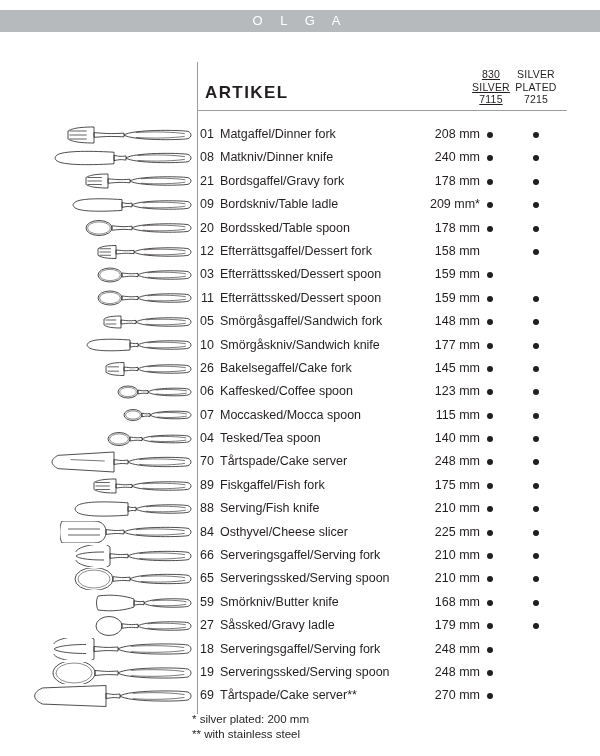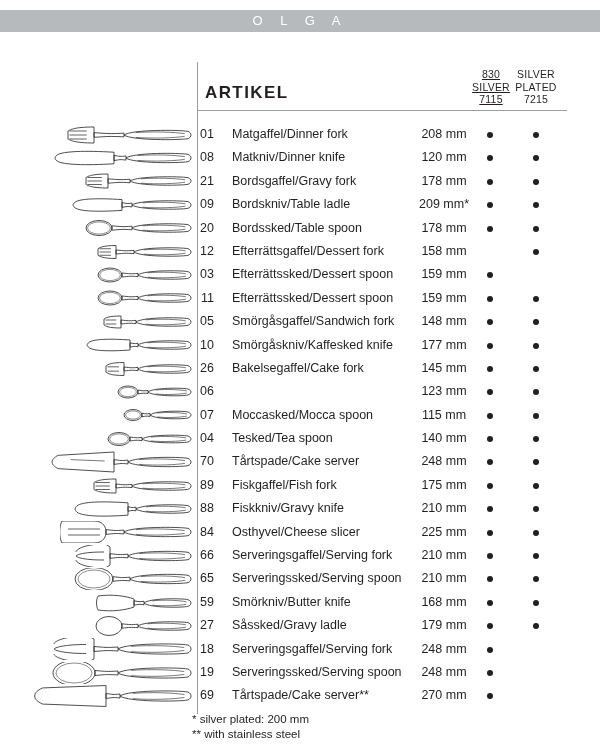--- a/index.html
+++ b/index.html
@@ -110,31 +110,31 @@
     position: absolute;
     left: 192px;
     width: 22px;
     text-align: right;
     font-size: 12.5px;
     line-height: 23.4px;
     color: #231f20;
   }
   .row .name {
     position: absolute;
-    left: 232px;
+    left: 220px;
     font-size: 12.5px;
     line-height: 23.4px;
     color: #231f20;
     white-space: nowrap;
   }
   .row .len {
     position: absolute;
     left: 408px;
     width: 72px;
-    text-align: center;
+    text-align: right;
     font-size: 12.5px;
     line-height: 23.4px;
     color: #231f20;
     white-space: nowrap;
   }
   .row .dot-830 {
     position: absolute;
     left: 487px;
     top: 9px;
     width: 6px;
@@ -234,21 +234,21 @@
      L 72 13.08 C 66 12.3 66 12.56 60 13.6 Z" fill="none" stroke="#231f20" stroke-width="0.8"></path>
           <path d="M 72 11 C 79.68 5.5 124.48 5.761904761904762 134 7.333333333333334
     C 138 9.166666666666666 138 12.833333333333334 134 14.666666666666666
     C 124.48 16.238095238095237 79.68 16.5 72 11 Z" fill="none" stroke="#231f20" stroke-width="0.8"></path>
    <path d="M 83.52 8.58 C 100.8 7.26 121.92 8.14 130.88 9.68" fill="none" stroke="#231f20" stroke-width="0.6"></path>
    <path d="M 83.52 13.42 C 100.8 14.74 121.92 13.86 130.88 12.32" fill="none" stroke="#231f20" stroke-width="0.6"></path>
         </svg>
       </div>
       <div class="code">08</div>
       <div class="name">Matkniv/Dinner knife</div>
-      <div class="len">120 mm</div>
+      <div class="len">240 mm</div>
       <div class="dot-830 "></div>
       <div class="dot-plated "></div>
     </div>
     <div class="row">
       <div class="draw">
         <svg width="108" height="22" viewBox="0 0 108 22" xmlns="http://www.w3.org/2000/svg">
           <path d="M 24 4 C 7.5 4 4.2 6.333333333333333 2 7.5
     L 2 14.5 C 4.2 15.666666666666668 7.5 18 24 18 Z" fill="none" stroke="#231f20" stroke-width="0.8"></path>
           <path d="M 3.5 7.5 L 17.84 7.5" stroke="#231f20" stroke-width="0.7" fill="none"></path>
           <path d="M 3.5 11 L 17.84 11" stroke="#231f20" stroke-width="0.7" fill="none"></path>
@@ -401,21 +401,21 @@
           <path d="M 44 8.8 C 48 9.68 48 9.9 52 9.24
      L 52 12.76 C 48 12.1 48 12.32 44 13.2 Z" fill="none" stroke="#231f20" stroke-width="0.8"></path>
           <path d="M 52 11 C 58.24 6 94.64 6.238095238095238 102 7.666666666666666
     C 106 9.333333333333334 106 12.666666666666666 102 14.333333333333334
     C 94.64 15.761904761904763 58.24 16 52 11 Z" fill="none" stroke="#231f20" stroke-width="0.8"></path>
    <path d="M 61.36 8.8 C 75.4 7.6 92.56 8.4 99.84 9.8" fill="none" stroke="#231f20" stroke-width="0.6"></path>
    <path d="M 61.36 13.2 C 75.4 14.4 92.56 13.6 99.84 12.2" fill="none" stroke="#231f20" stroke-width="0.6"></path>
         </svg>
       </div>
       <div class="code">10</div>
-      <div class="name">Smörgåskniv/Kaffesked knife</div>
+      <div class="name">Smörgåskniv/Sandwich knife</div>
       <div class="len">177 mm</div>
       <div class="dot-830 "></div>
       <div class="dot-plated "></div>
     </div>
     <div class="row">
       <div class="draw">
         <svg width="88" height="22" viewBox="0 0 88 22" xmlns="http://www.w3.org/2000/svg">
           <path d="M 20 4.5 C 6.5 4.5 3.8 6.666666666666667 2 7.75
     L 2 14.25 C 3.8 15.333333333333332 6.5 17.5 20 17.5 Z" fill="none" stroke="#231f20" stroke-width="0.8"></path>
           <path d="M 3.5 8.833333333333332 L 14.959999999999999 8.833333333333332" stroke="#231f20" stroke-width="0.7" fill="none"></path>
@@ -443,20 +443,21 @@
           <path d="M 22 9.1 C 27 9.86 27 10.05 32 9.48
      L 32 12.52 C 27 11.95 27 12.14 22 12.9 Z" fill="none" stroke="#231f20" stroke-width="0.8"></path>
           <path d="M 32 11 C 37.04 6.5 66.44 6.714285714285714 72 8
     C 76 9.5 76 12.5 72 14
     C 66.44 15.285714285714285 37.04 15.5 32 11 Z" fill="none" stroke="#231f20" stroke-width="0.8"></path>
    <path d="M 39.56 9.02 C 50.900000000000006 7.9399999999999995 64.76 8.66 70.64 9.92" fill="none" stroke="#231f20" stroke-width="0.6"></path>
    <path d="M 39.56 12.98 C 50.900000000000006 14.06 64.76 13.34 70.64 12.08" fill="none" stroke="#231f20" stroke-width="0.6"></path>
         </svg>
       </div>
       <div class="code">06</div>
+      <div class="name">Kaffesked/Coffee spoon</div>
       <div class="len">123 mm</div>
       <div class="dot-830 "></div>
       <div class="dot-plated "></div>
     </div>
     <div class="row">
       <div class="draw">
         <svg width="70" height="22" viewBox="0 0 70 22" xmlns="http://www.w3.org/2000/svg">
           <ellipse cx="11" cy="11" rx="9" ry="5.5" fill="none" stroke="#231f20" stroke-width="0.8"></ellipse>
           <ellipse cx="11" cy="11" rx="7.4" ry="4.1" fill="none" stroke="#231f20" stroke-width="0.5"></ellipse>
           <path d="M 20 9.2 C 24 9.92 24 10.1 28 9.56
@@ -547,21 +548,21 @@
           <path d="M 54 8.7 C 58 9.620000000000001 58 9.85 62 9.16
      L 62 12.84 C 58 12.15 58 12.379999999999999 54 13.3 Z" fill="none" stroke="#231f20" stroke-width="0.8"></path>
           <path d="M 62 11 C 68.48 6 106.28 6.238095238095238 114 7.666666666666666
     C 118 9.333333333333334 118 12.666666666666666 114 14.333333333333334
     C 106.28 15.761904761904763 68.48 16 62 11 Z" fill="none" stroke="#231f20" stroke-width="0.8"></path>
    <path d="M 71.72 8.8 C 86.3 7.6 104.12 8.4 111.68 9.8" fill="none" stroke="#231f20" stroke-width="0.6"></path>
    <path d="M 71.72 13.2 C 86.3 14.4 104.12 13.6 111.68 12.2" fill="none" stroke="#231f20" stroke-width="0.6"></path>
         </svg>
       </div>
       <div class="code">88</div>
-      <div class="name">Fiskkniv/Gravy knife</div>
+      <div class="name">Serving/Fish knife</div>
       <div class="len">210 mm</div>
       <div class="dot-830 "></div>
       <div class="dot-plated "></div>
     </div>
     <div class="row">
       <div class="draw">
         <svg width="132" height="22" viewBox="0 0 132 22" xmlns="http://www.w3.org/2000/svg">
           <path d="M 2 0 L 34 0 C 44 0 46 7 46 11 C 46 15 44 22 34 22 L 2 22 C -1 17 -1 5 2 0 Z" fill="none" stroke="#231f20" stroke-width="0.8"></path>
         <path d="M 8 8 L 40 8" stroke="#231f20" stroke-width="0.7"></path>
         <path d="M 8 14 L 40 14" stroke="#231f20" stroke-width="0.7"></path>

